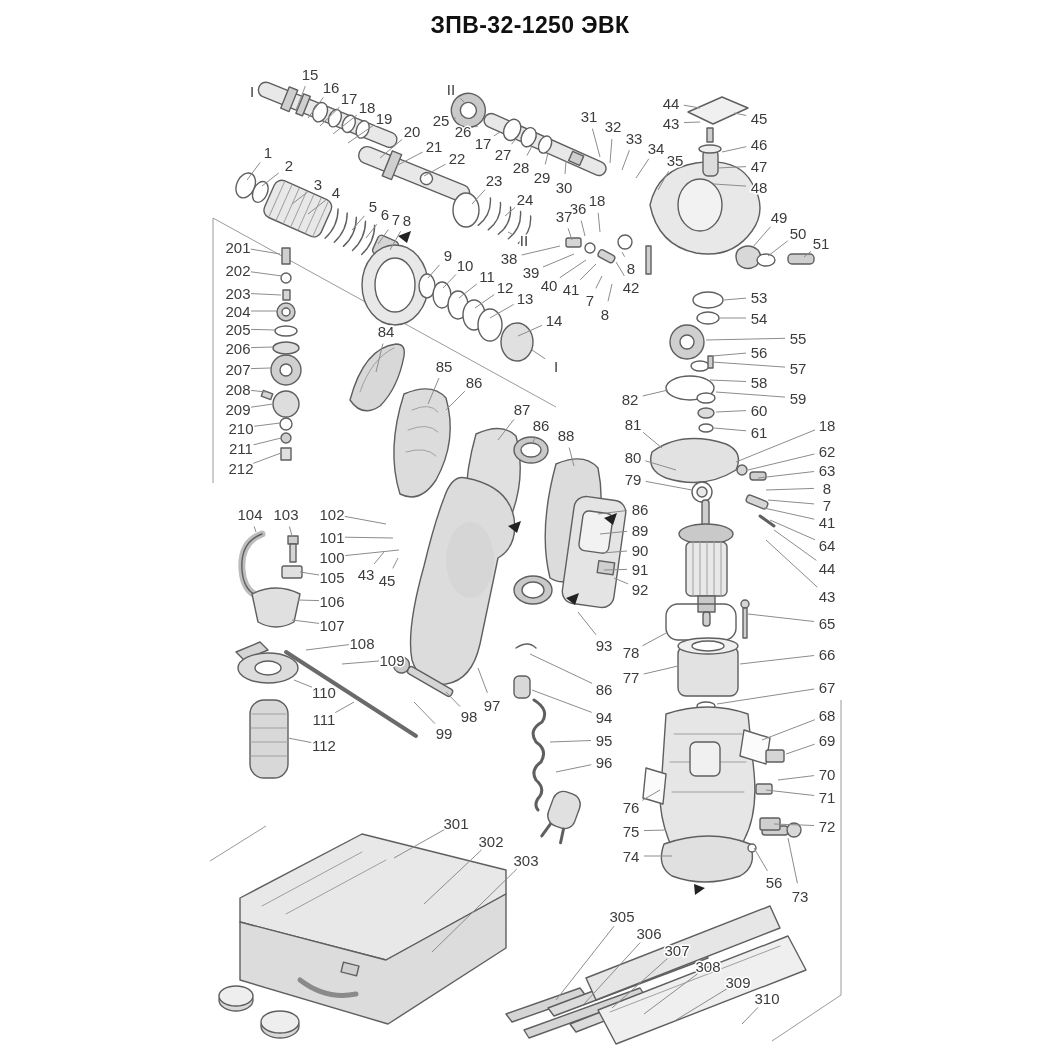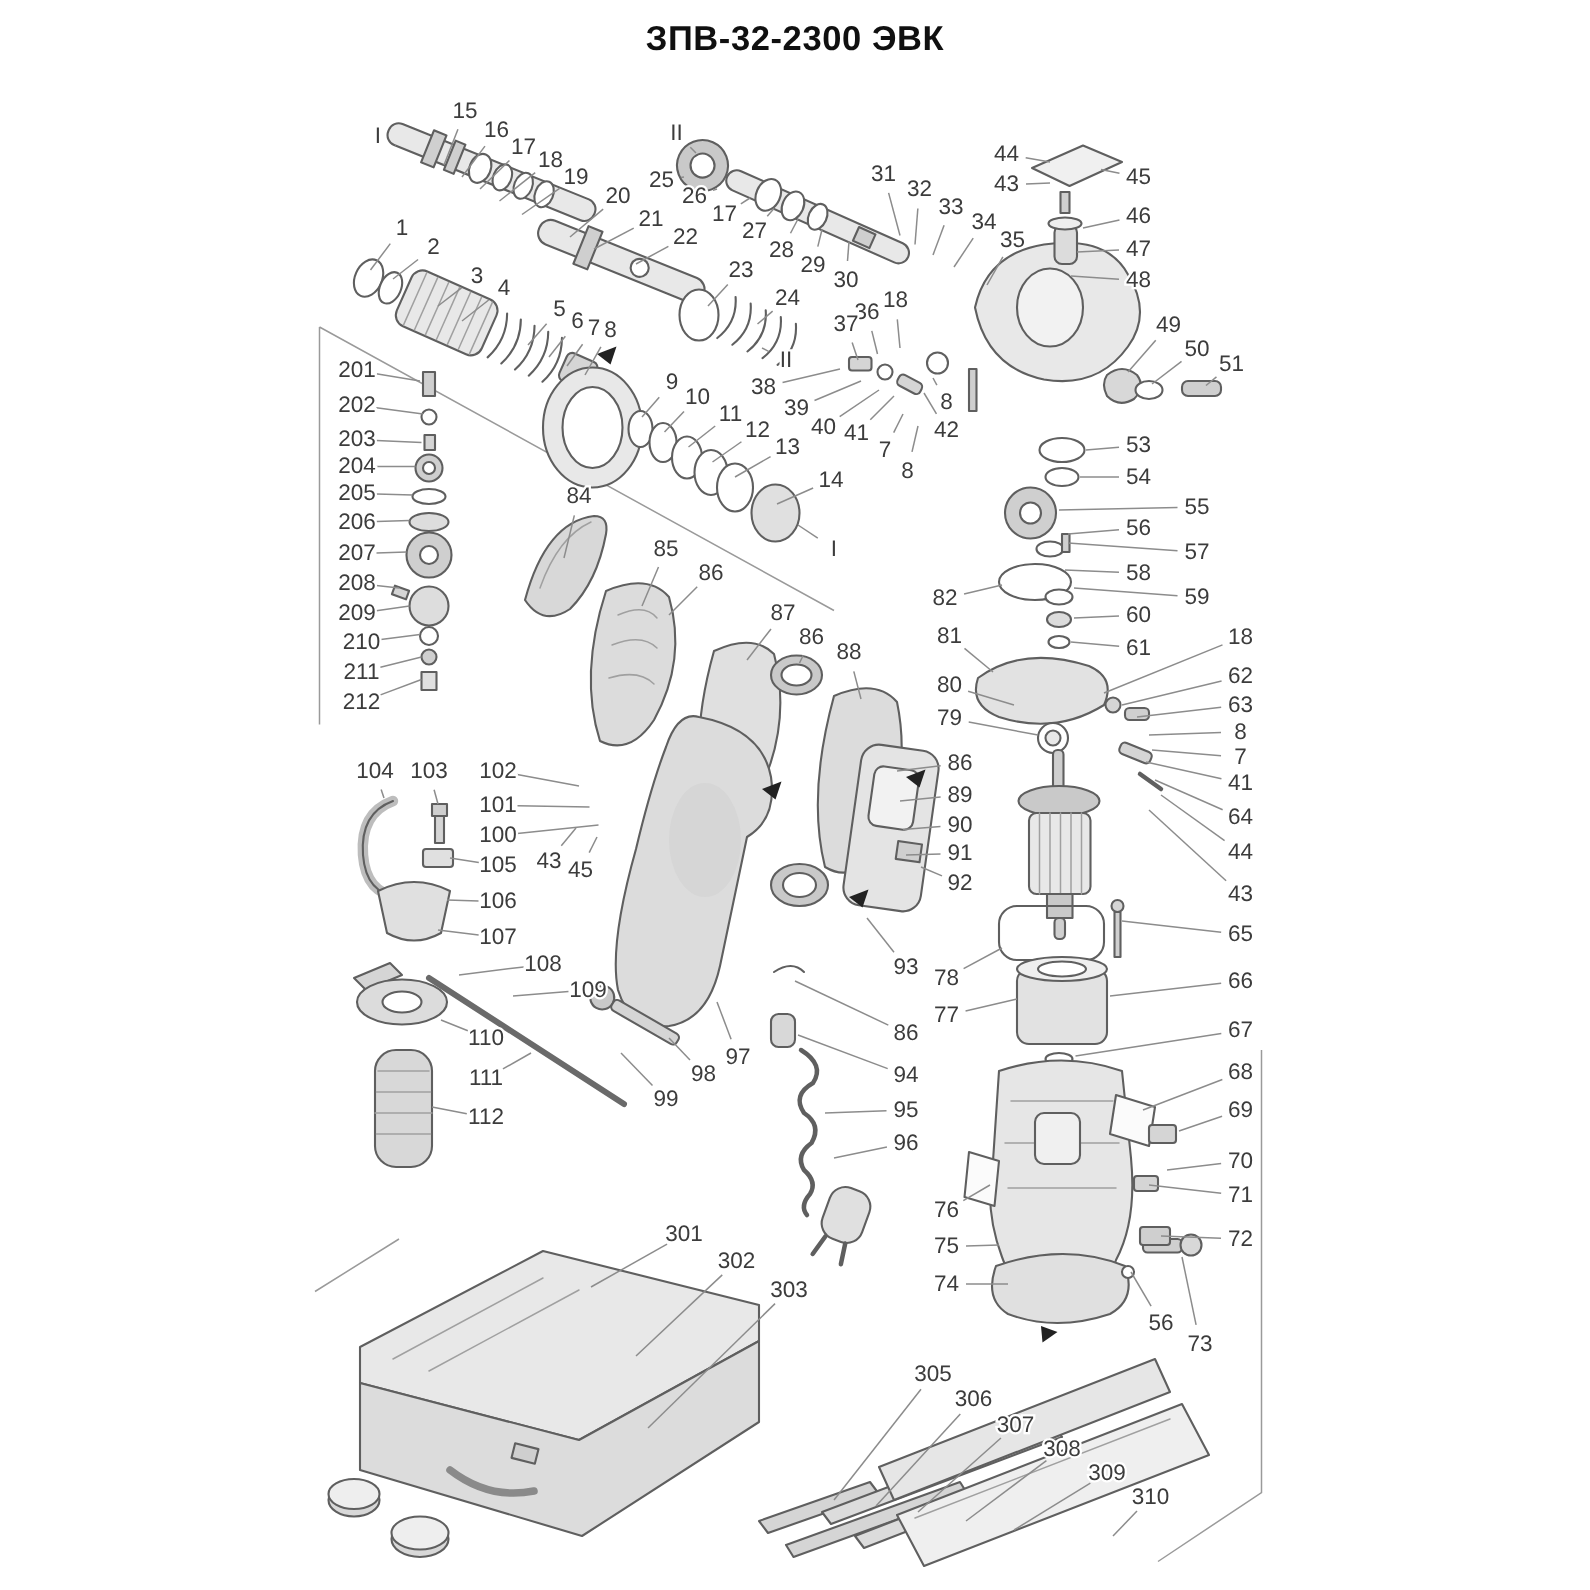--- a/index.html
+++ b/index.html
@@ -13,21 +13,21 @@
   .hatch{stroke:#a0a0a0;stroke-width:1;fill:none}
   #leader-lines line{stroke:#8c8c8c;stroke-width:1}
   #part-labels text{font-family:"Liberation Sans",sans-serif;font-size:15px;fill:#3c3c3c;
                     text-anchor:middle;dominant-baseline:central;
                     stroke:#ffffff;stroke-width:3px;paint-order:stroke}
 </style>
 </head>
 <body>
 
 <div class="stage">
-  <div class="title">ЗПВ-32-2300 ЭВК</div>
+  <div class="title">ЗПВ-32-1250 ЭВК</div>
 
   <svg class="canvas" width="1060" height="1060" viewBox="0 0 1060 1060">
 
     <path class="frame" d="M213 218 L213 483 M213 218 L556 407 M210 861 L266 826 M841 700 L841 995 L772 1041"></path>
 
     <g class="art">
 
       <g transform="rotate(22 270 92)">
         <rect x="258" y="84" width="148" height="15" rx="7"></rect>
         <rect x="286" y="80" width="9" height="23" fill="#cfcfcf"></rect>

